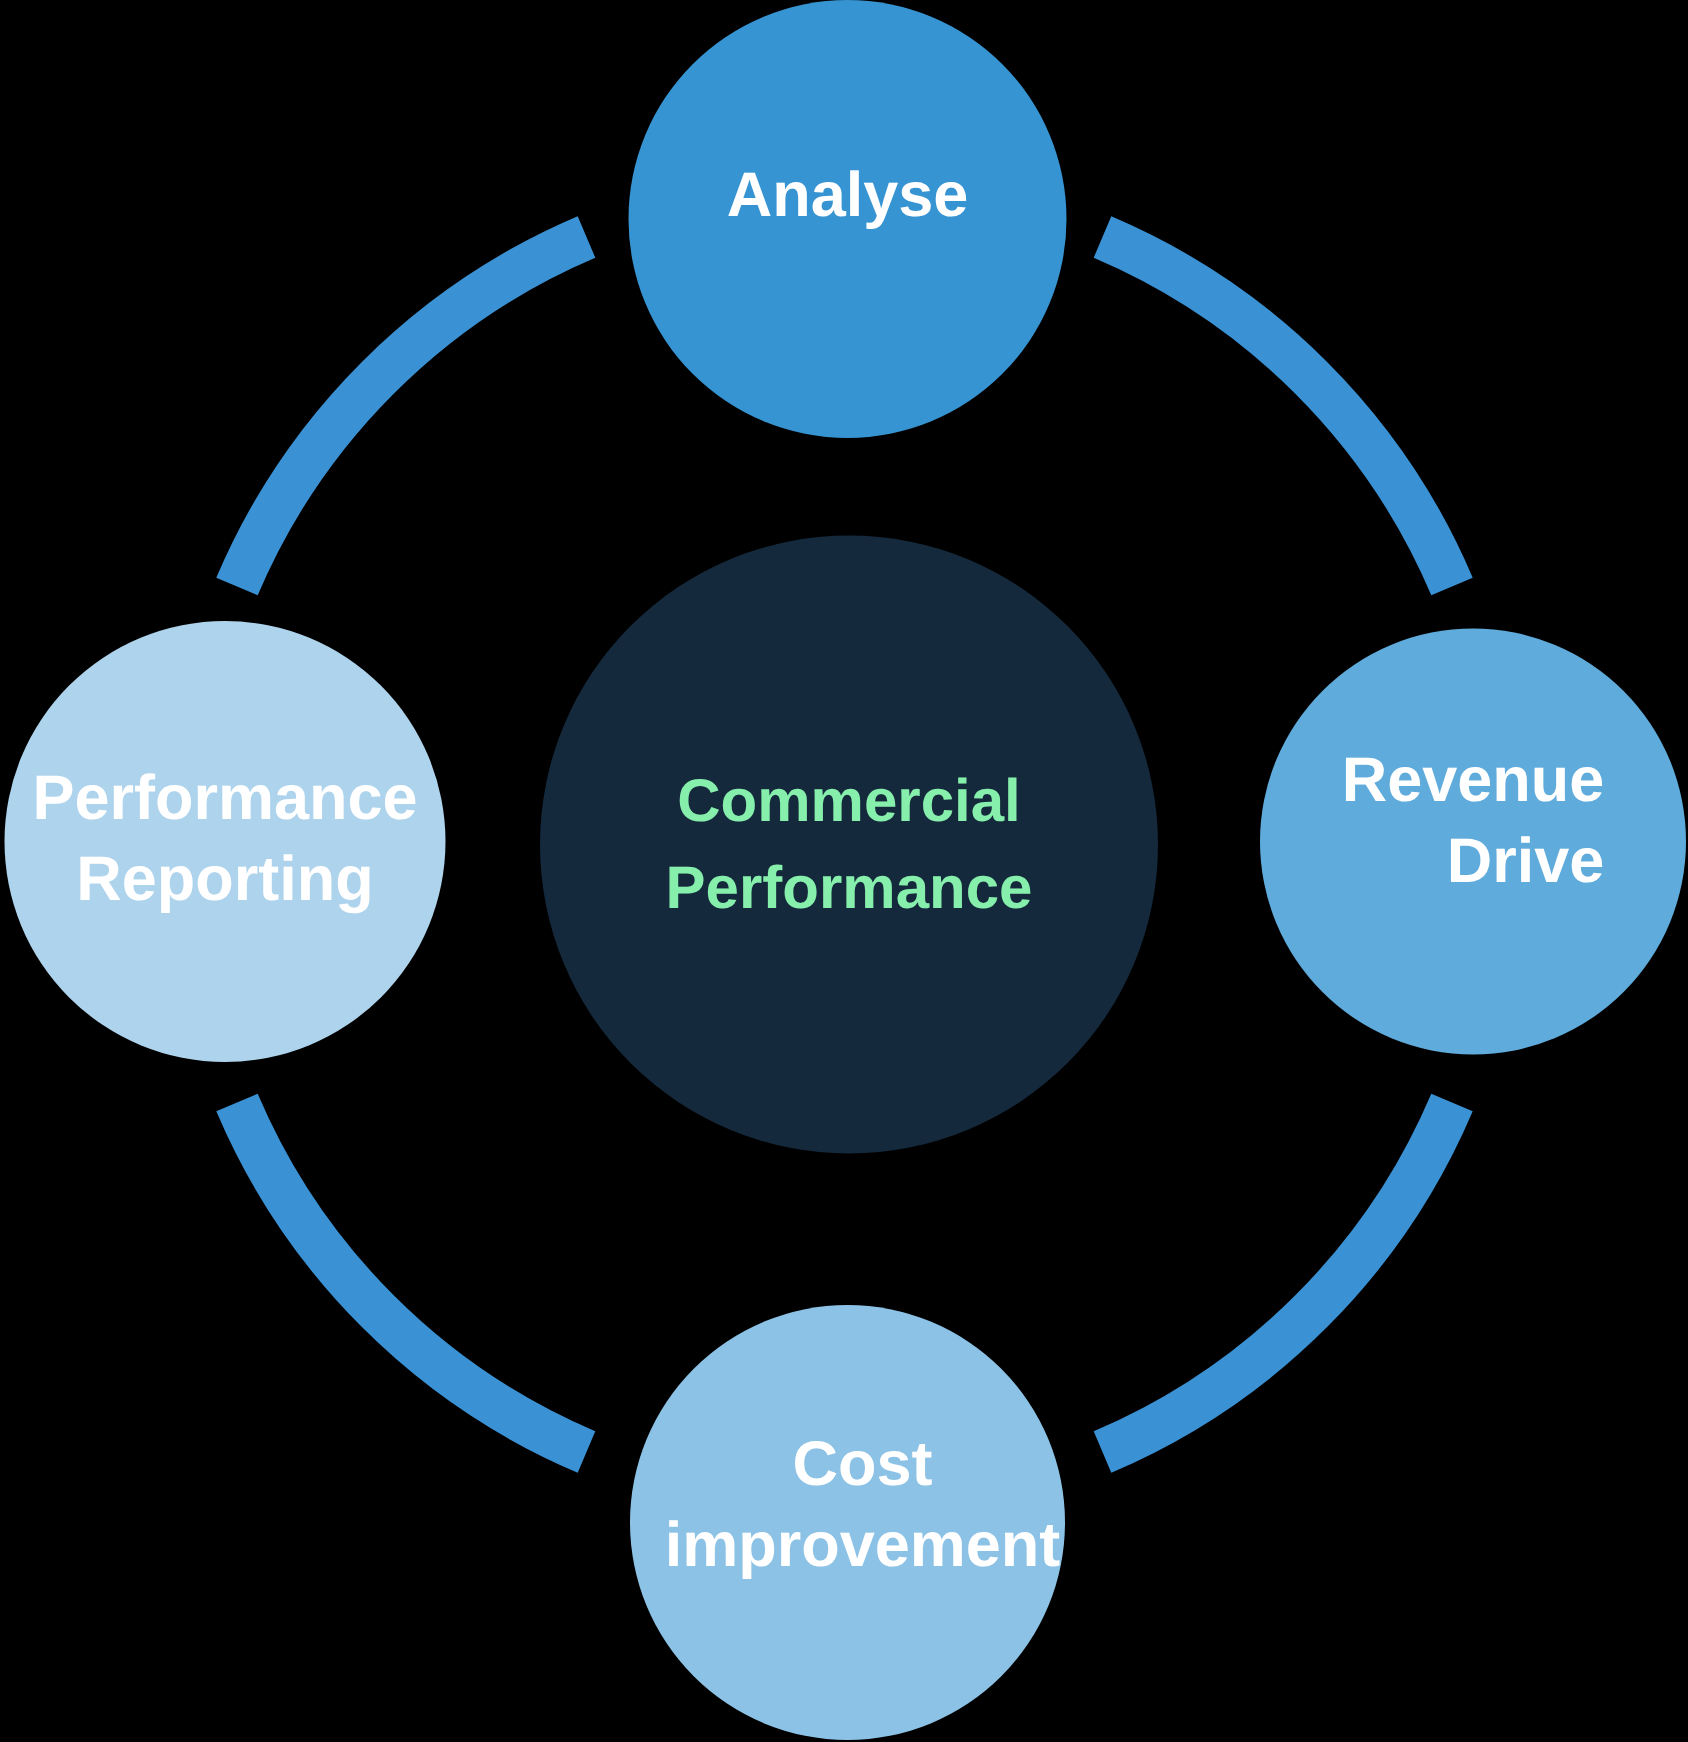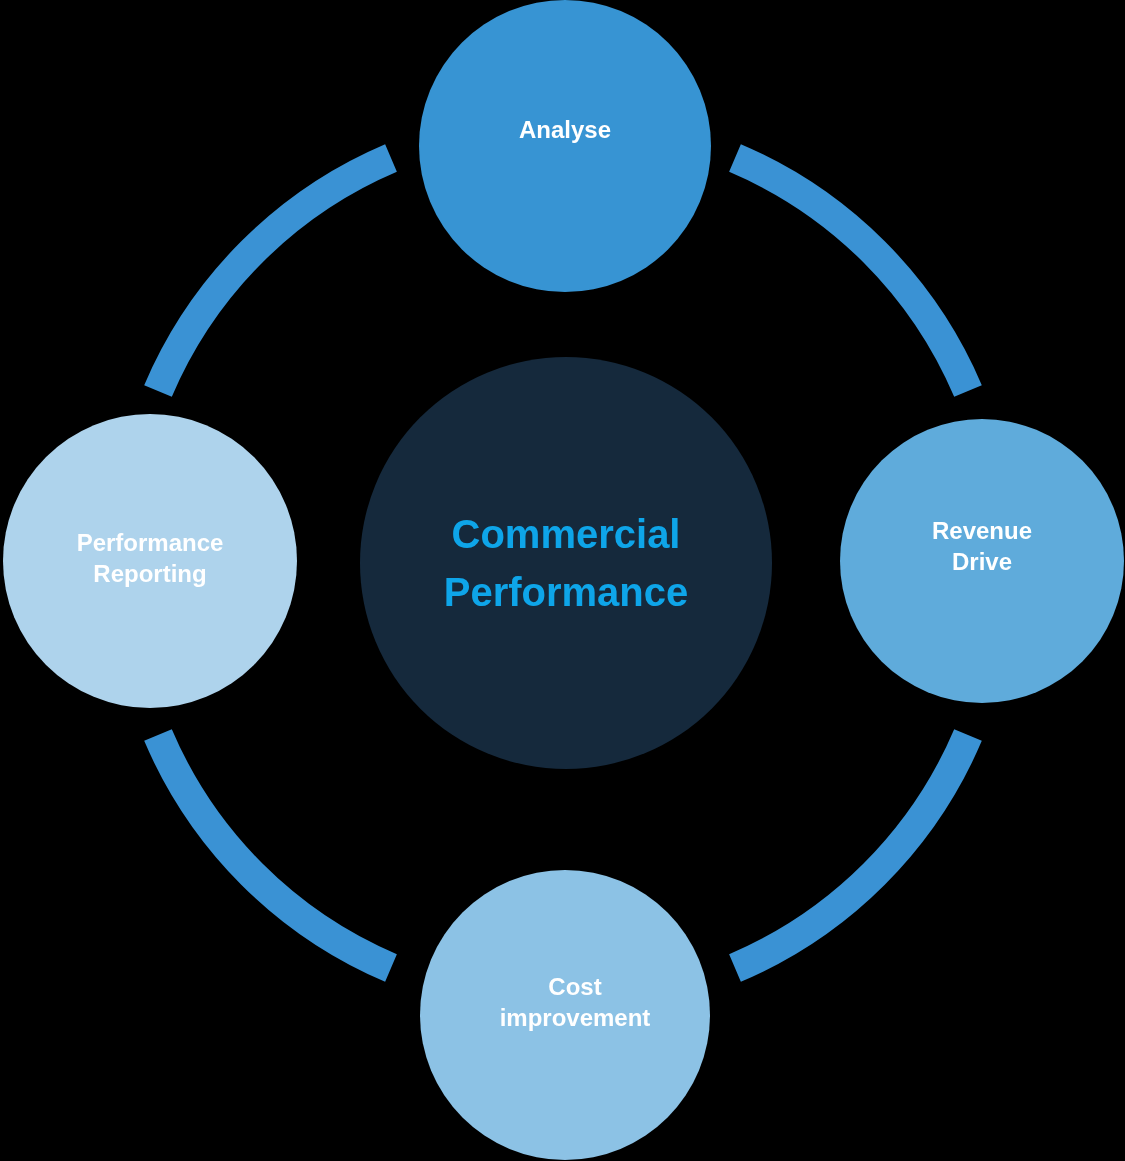--- a/index.html
+++ b/index.html
@@ -33,54 +33,54 @@
     justify-content: center;
     color: #ffffff;
     font-weight: bold;
     text-align: center;
   }
   .node .label {
     white-space: pre-line;
     line-height: 1.28;
   }
   .node-satellite {
-    font-size: 24px;
+    font-size: 42px;
   }
   .node-center {
     left: 360px;
     top: 357px;
     width: 412px;
     height: 412px;
     font-size: 40px;
   }
   .node-center .label {
     line-height: 1.45;
   }
   .pos-top    { left: 419px; top: 0px;   width: 292px; height: 292px; }
-  .pos-right  { left: 840px; top: 419px; width: 284px; height: 284px; }
+  .pos-right  { left: 840px; top: 419px; width: 284px; height: 284px; text-align: right; }
   .pos-bottom { left: 420px; top: 870px; width: 290px; height: 290px; }
   .pos-left   { left: 3px;   top: 414px; width: 294px; height: 294px; }
   .pos-top    .label { transform: translateY(-16px); }
   .pos-right  .label { transform: translateY(-14px); }
   .pos-bottom .label { transform: translateY(-12px); margin-left: 20px; }
   .pos-left   .label { transform: translateY(-2px); }
 </style>
 </head>
 <body style="background: rgb(0, 0, 0);">
 
 <div class="canvas">
 
   <svg class="ring-svg" viewBox="0 0 1125 1161" aria-hidden="true">
     <path d="M 158,391 A 440 440 0 0 1 391,158" stroke="#3a92d4"></path>
     <path d="M 735,158 A 440 440 0 0 1 968,391" stroke="#3a92d4"></path>
     <path d="M 968,735 A 440 440 0 0 1 735,968" stroke="#3a92d4"></path>
     <path d="M 391,968 A 440 440 0 0 1 158,735" stroke="#3a92d4"></path>
   </svg>
 
-  <div class="node node-center" style="background: rgb(21, 41, 60); color: #0ea5e9;">
+  <div class="node node-center" style="background: rgb(21, 41, 60); color: #86efac;">
     <span class="label">Commercial
 Performance</span>
   </div>
 
   <div class="node node-satellite pos-top" style="background: rgb(55, 148, 211);">
     <span class="label">Analyse</span>
   </div>
 
   <div class="node node-satellite pos-right" style="background: rgb(95, 171, 219);">
     <span class="label">Revenue

